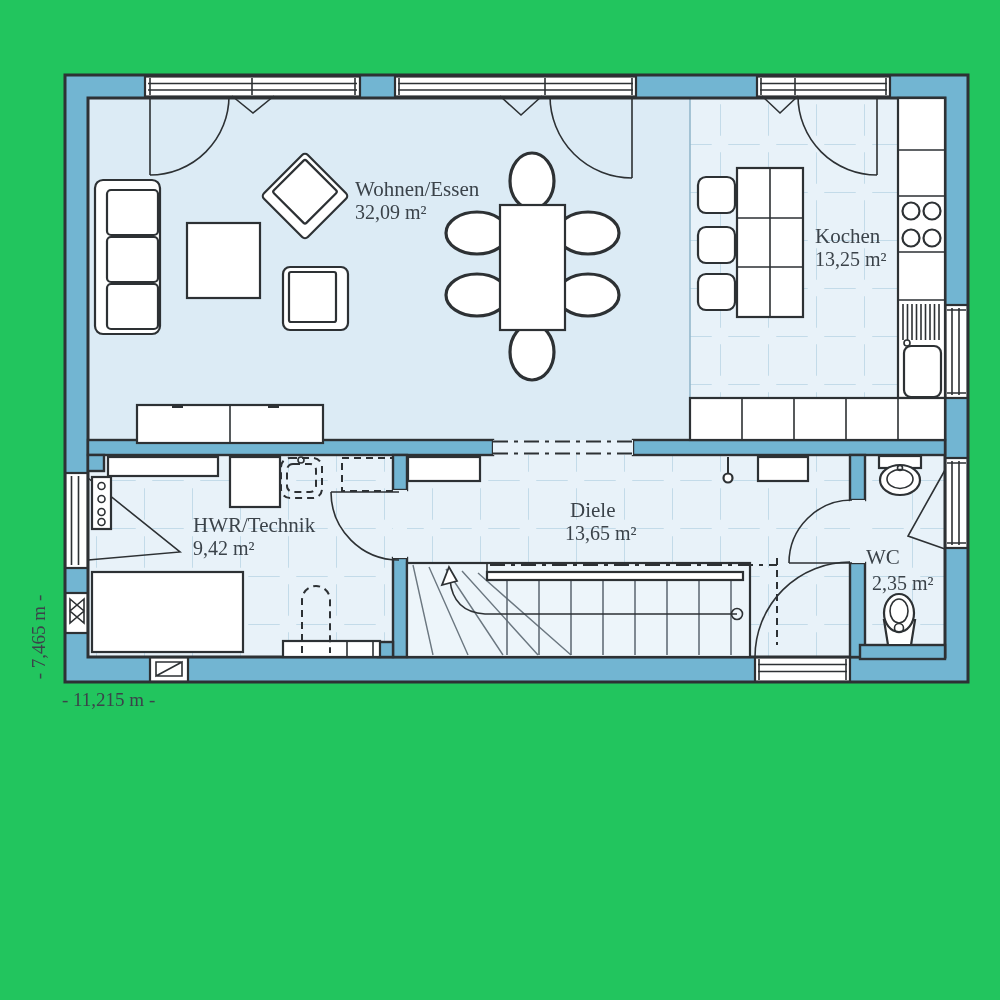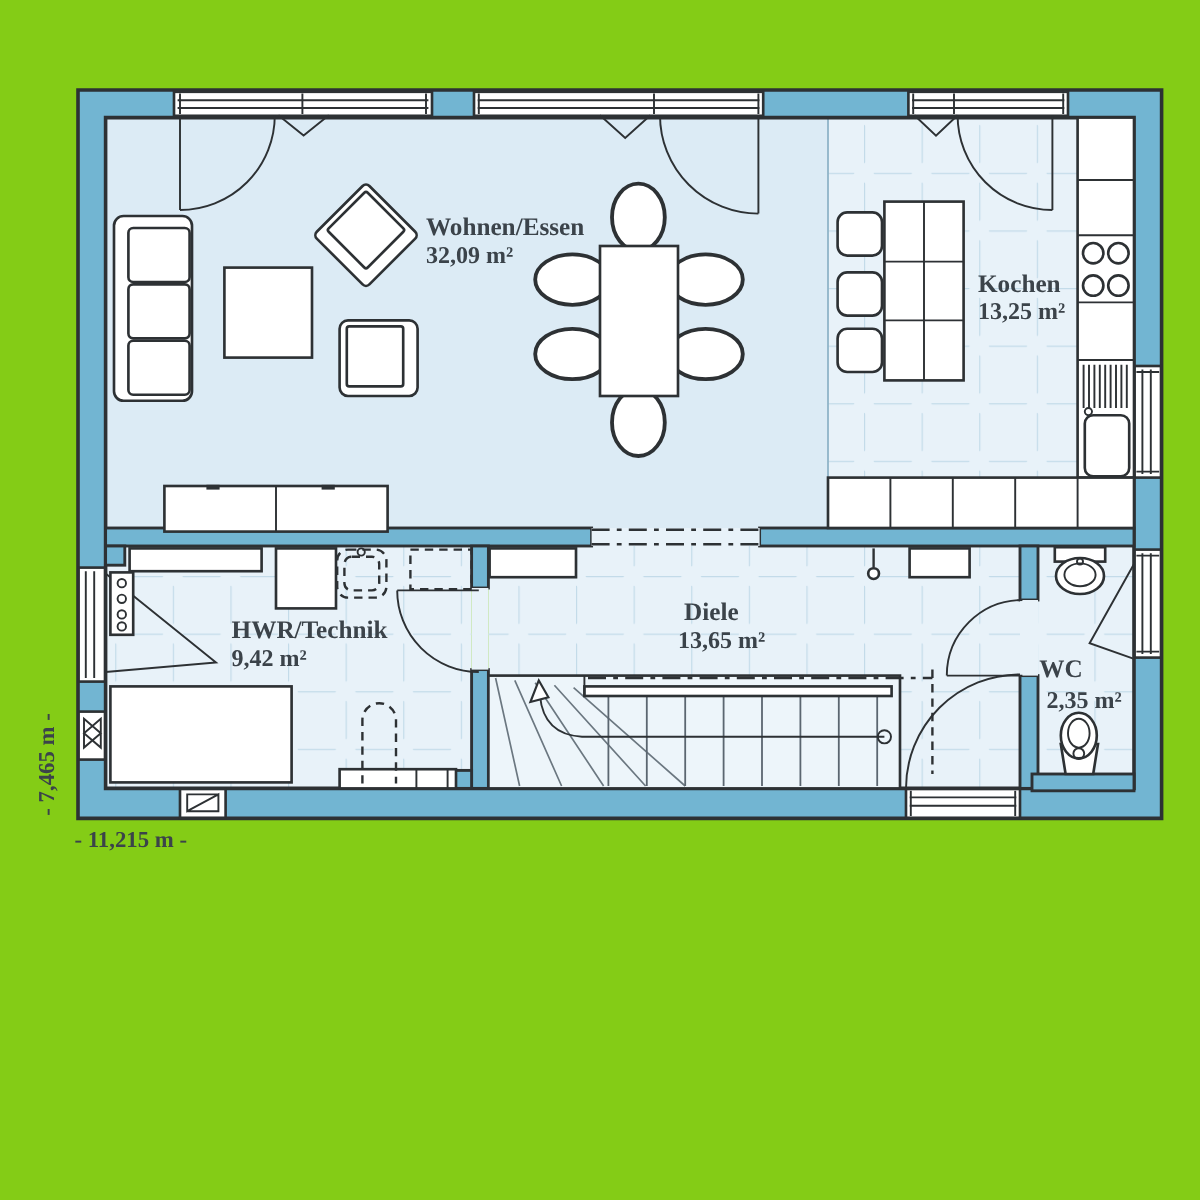--- a/index.html
+++ b/index.html
@@ -1,20 +1,20 @@
 <!DOCTYPE html>
 <html style="--wall: #72b5d2; --line: #2d3134; --floor: #dcebf5; --tilebg: #e8f2f9; --tileline: #c3dbe9; --stair: #edf5fa; --text: #3b434a;"><head>
 <meta charset="utf-8">
 <style>
   :root{
     --wall:#72b5d2; --line:#2d3134; --floor:#dcebf5; --tilebg:#e8f2f9;
     --tileline:#c3dbe9; --stair:#edf5fa; --text:#3b434a;
   }
   html,body{margin:0;padding:0;background:#ffffff;}
-  .page{width:1000px;height:1000px;background:#84cc16;position:relative;font-family:"Liberation Serif","DejaVu Serif",serif;font-weight:bold;}
+  .page{width:1000px;height:1000px;background:#22c55e;position:relative;font-family:"Liberation Serif","DejaVu Serif",serif;}
   svg{display:block;}
   .wall{fill:var(--wall);stroke:var(--line);stroke-width:3;}
   .iwall{fill:var(--wall);stroke:var(--line);stroke-width:2.4;}
   .floor{fill:var(--floor);}
   .tilebg{fill:var(--tilebg);}
   .tileline{stroke:var(--tileline);}
   .furn{fill:#ffffff;stroke:var(--line);stroke-width:2.2;}
   .furnthick{fill:#ffffff;stroke:var(--line);stroke-width:3.2;}
   .ln{stroke:var(--line);stroke-width:2;fill:none;}
   .lnthin{stroke:var(--line);stroke-width:1.6;fill:none;}

